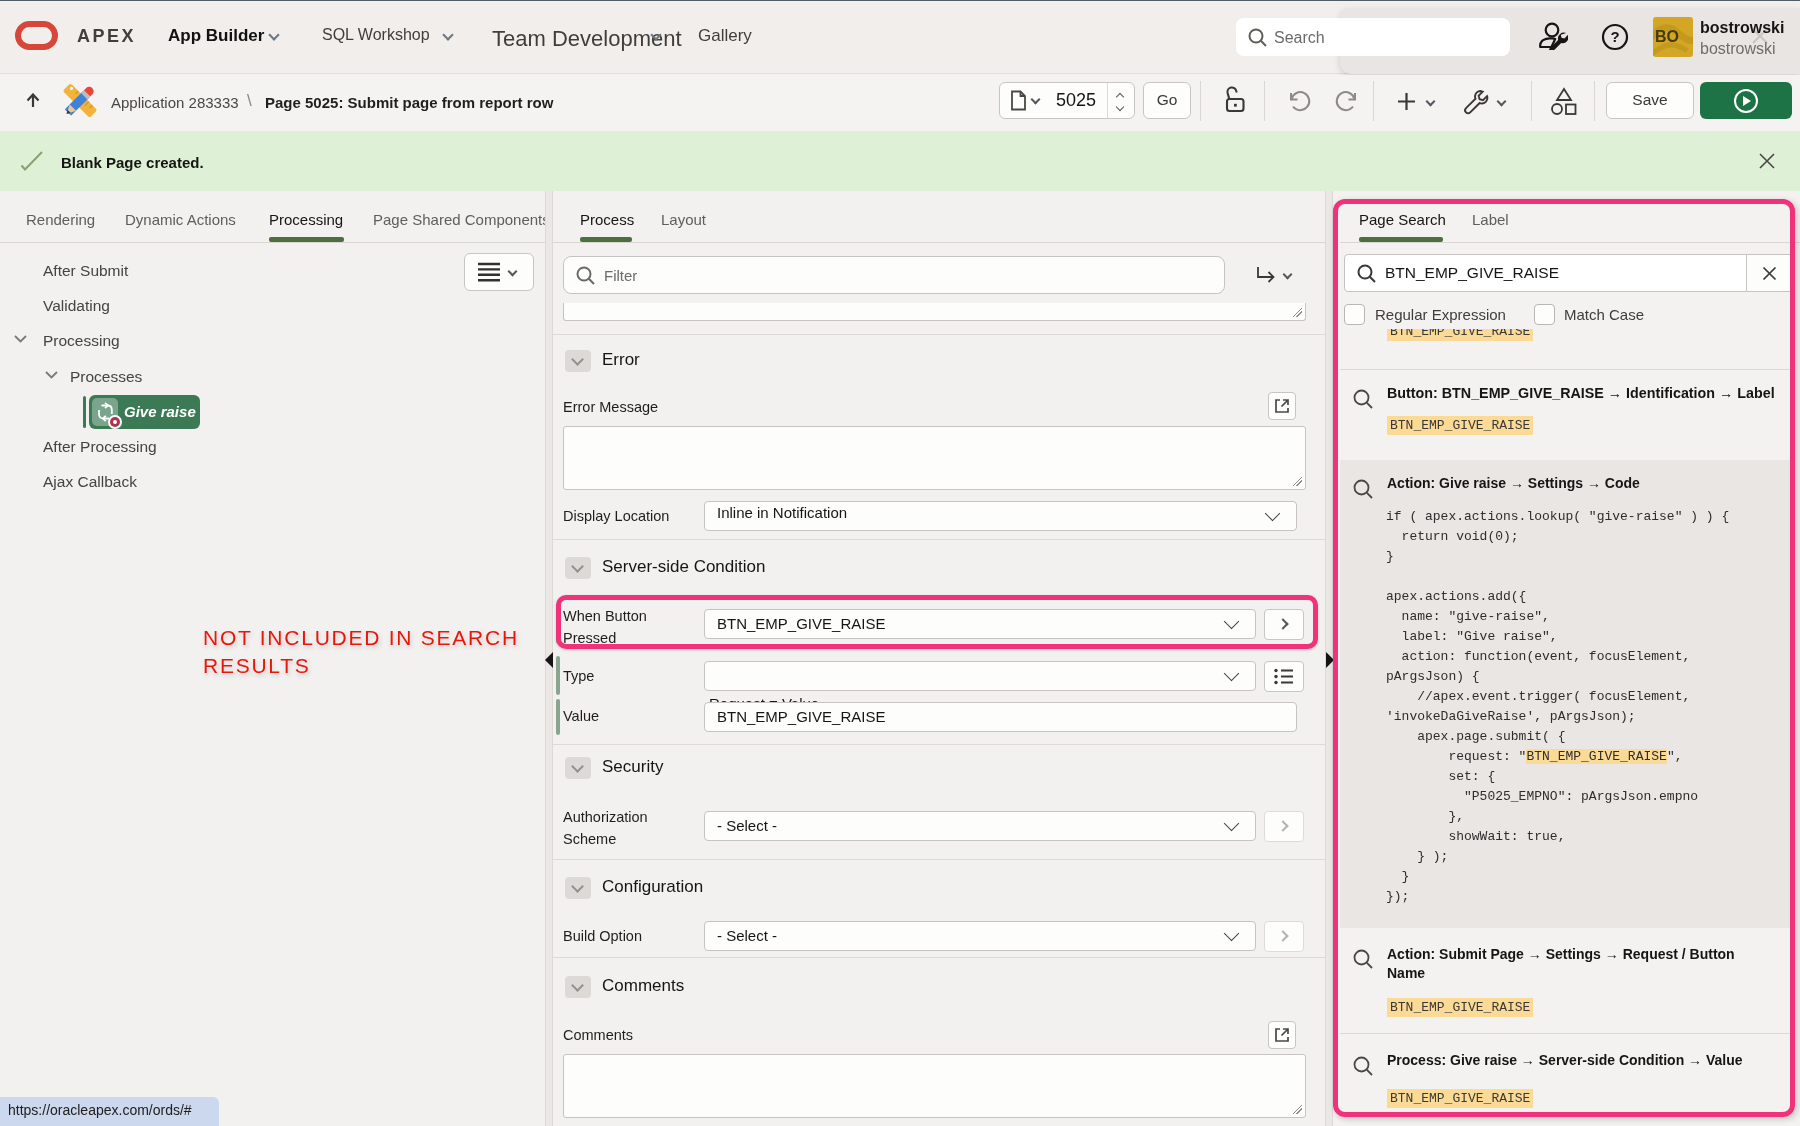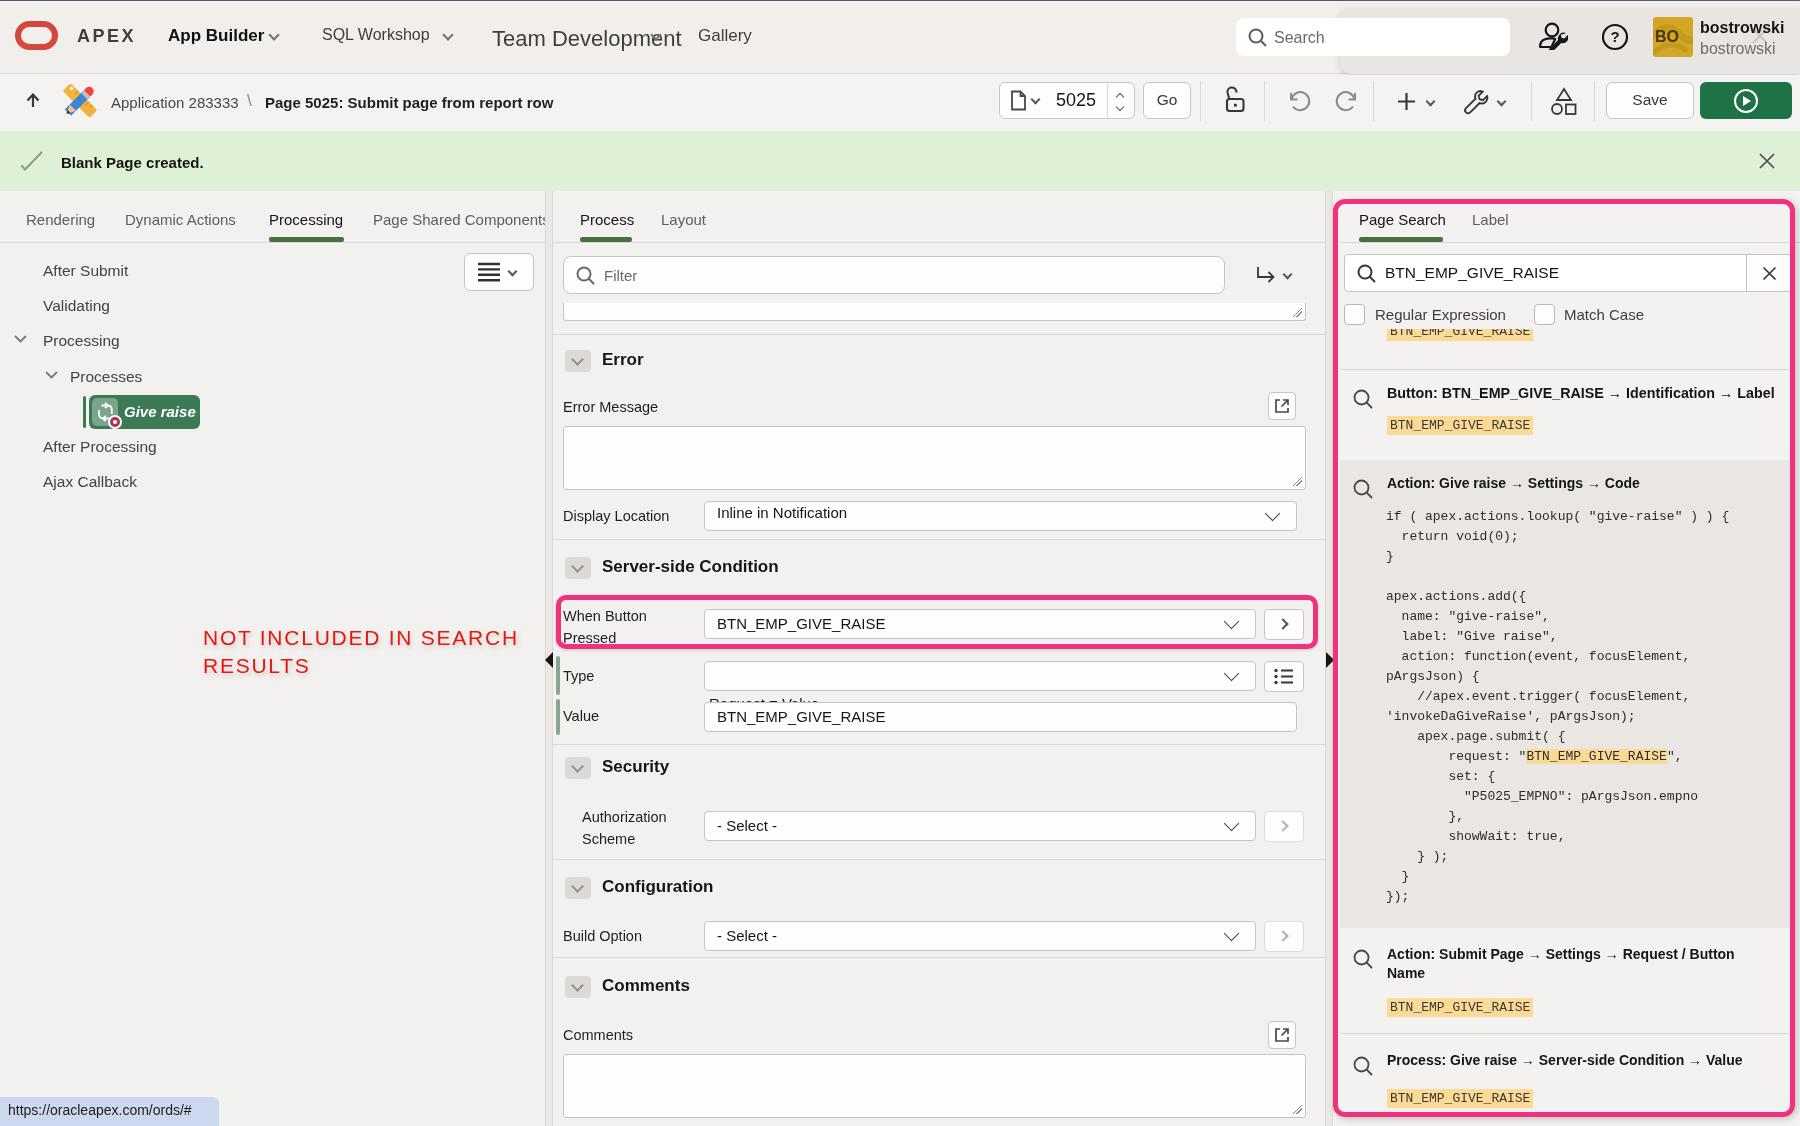--- a/index.html
+++ b/index.html
@@ -7,21 +7,21 @@
 body { font-family:"Liberation Sans", sans-serif; background:#f3f1ef; position:relative; }
 .abs { position:absolute; }
 .input { background:#fdfdfc; border:1px solid #c6c3c0; border-radius:4px; }
 .chev { display:inline-block; width:8px; height:8px; border-right:2px solid #57555e; border-bottom:2px solid #57555e; transform:rotate(45deg); }
 .chev-up { transform:rotate(-135deg); }
 .btn { background:#fdfdfc; border:1px solid #c8c5c2; border-radius:6px; color:#3a3936; }
 svg { display:block; }
 .lbl { font-size:14.5px; color:#1f1e1d; }
 .seltext { font-size:15px; color:#161513; }
 .schev { position:absolute; right:18px; top:50%; margin-top:-8px; width:11px; height:11px; border-right:1.7px solid #44423f; border-bottom:1.7px solid #44423f; transform:rotate(45deg); }
-.sechead { font-weight:bold; font-size:17px; color:#161513; }
+.sechead { font-weight:normal; font-size:17px; color:#161513; }
 .secbox { position:absolute; width:26px; height:22px; background:#dcd9d6; border-radius:4px; }
 .secbox:after { content:""; position:absolute; left:8px; top:5px; width:7px; height:7px; border-right:2px solid #93908d; border-bottom:2px solid #93908d; transform:rotate(45deg); }
 .resize:after { content:""; position:absolute; right:3px; bottom:3px; width:9px; height:9px;
   background:linear-gradient(135deg, transparent 45%, #8d8a87 45%, #8d8a87 52%, transparent 52%, transparent 66%, #8d8a87 66%, #8d8a87 74%, transparent 74%); }
 .gbar { position:absolute; left:556px; width:4px; background:#8aa58f; border-radius:2px; }
 .exbtn { position:absolute; width:28px; height:28px; background:#fdfdfc; border:1px solid #c8c5c2; border-radius:4px; }
 .arrbtn { position:absolute; width:40px; height:31px; background:#fdfdfc; border:1px solid #c8c5c2; border-radius:4px; }
 .mono { font-family:"Liberation Mono", monospace; }
 .hl { background:#fbda95; }
 .divline { position:absolute; left:0; width:100%; height:1px; background:#dcd9d6; }
@@ -313,21 +313,21 @@
   <div class="gbar" style="top:699px;height:36px;"></div>
   <div class="abs lbl" style="left:563px;top:708px;">Value</div>
   <div class="abs input" style="left:704px;top:702px;width:593px;height:30px;">
       <span class="seltext" style="position:absolute;left:12px;top:5px;">BTN_EMP_GIVE_RAISE</span>
     </div>
 
   <div class="divline" style="top:744px;left:553px;width:772px;"></div>
 
   <div class="secbox" style="left:565px;top:757px;"></div>
   <div class="abs sechead" style="left:602px;top:757px;">Security</div>
-  <div class="abs lbl" style="left:563px;top:806px;line-height:22px;margin-left:19px;">Authorization<br>Scheme</div>
+  <div class="abs lbl" style="left:563px;top:806px;line-height:22px;">Authorization<br>Scheme</div>
   <div class="abs input" style="left:704px;top:811px;width:552px;height:30px;">
       <span class="seltext" style="position:absolute;left:12px;top:5px;">- Select -</span>
       <span class="schev"></span>
     </div>
   <div class="arrbtn" style="left:1264px;top:811px;border-color:#dedbd8;"></div>
   <div class="abs chev" style="left:1279px;top:822px;width:8px;height:8px;transform:rotate(-45deg);border-color:#b5b2af;"></div>
 
   <div class="divline" style="top:859px;left:553px;width:772px;"></div>
 
   <div class="secbox" style="left:565px;top:877px;"></div>

